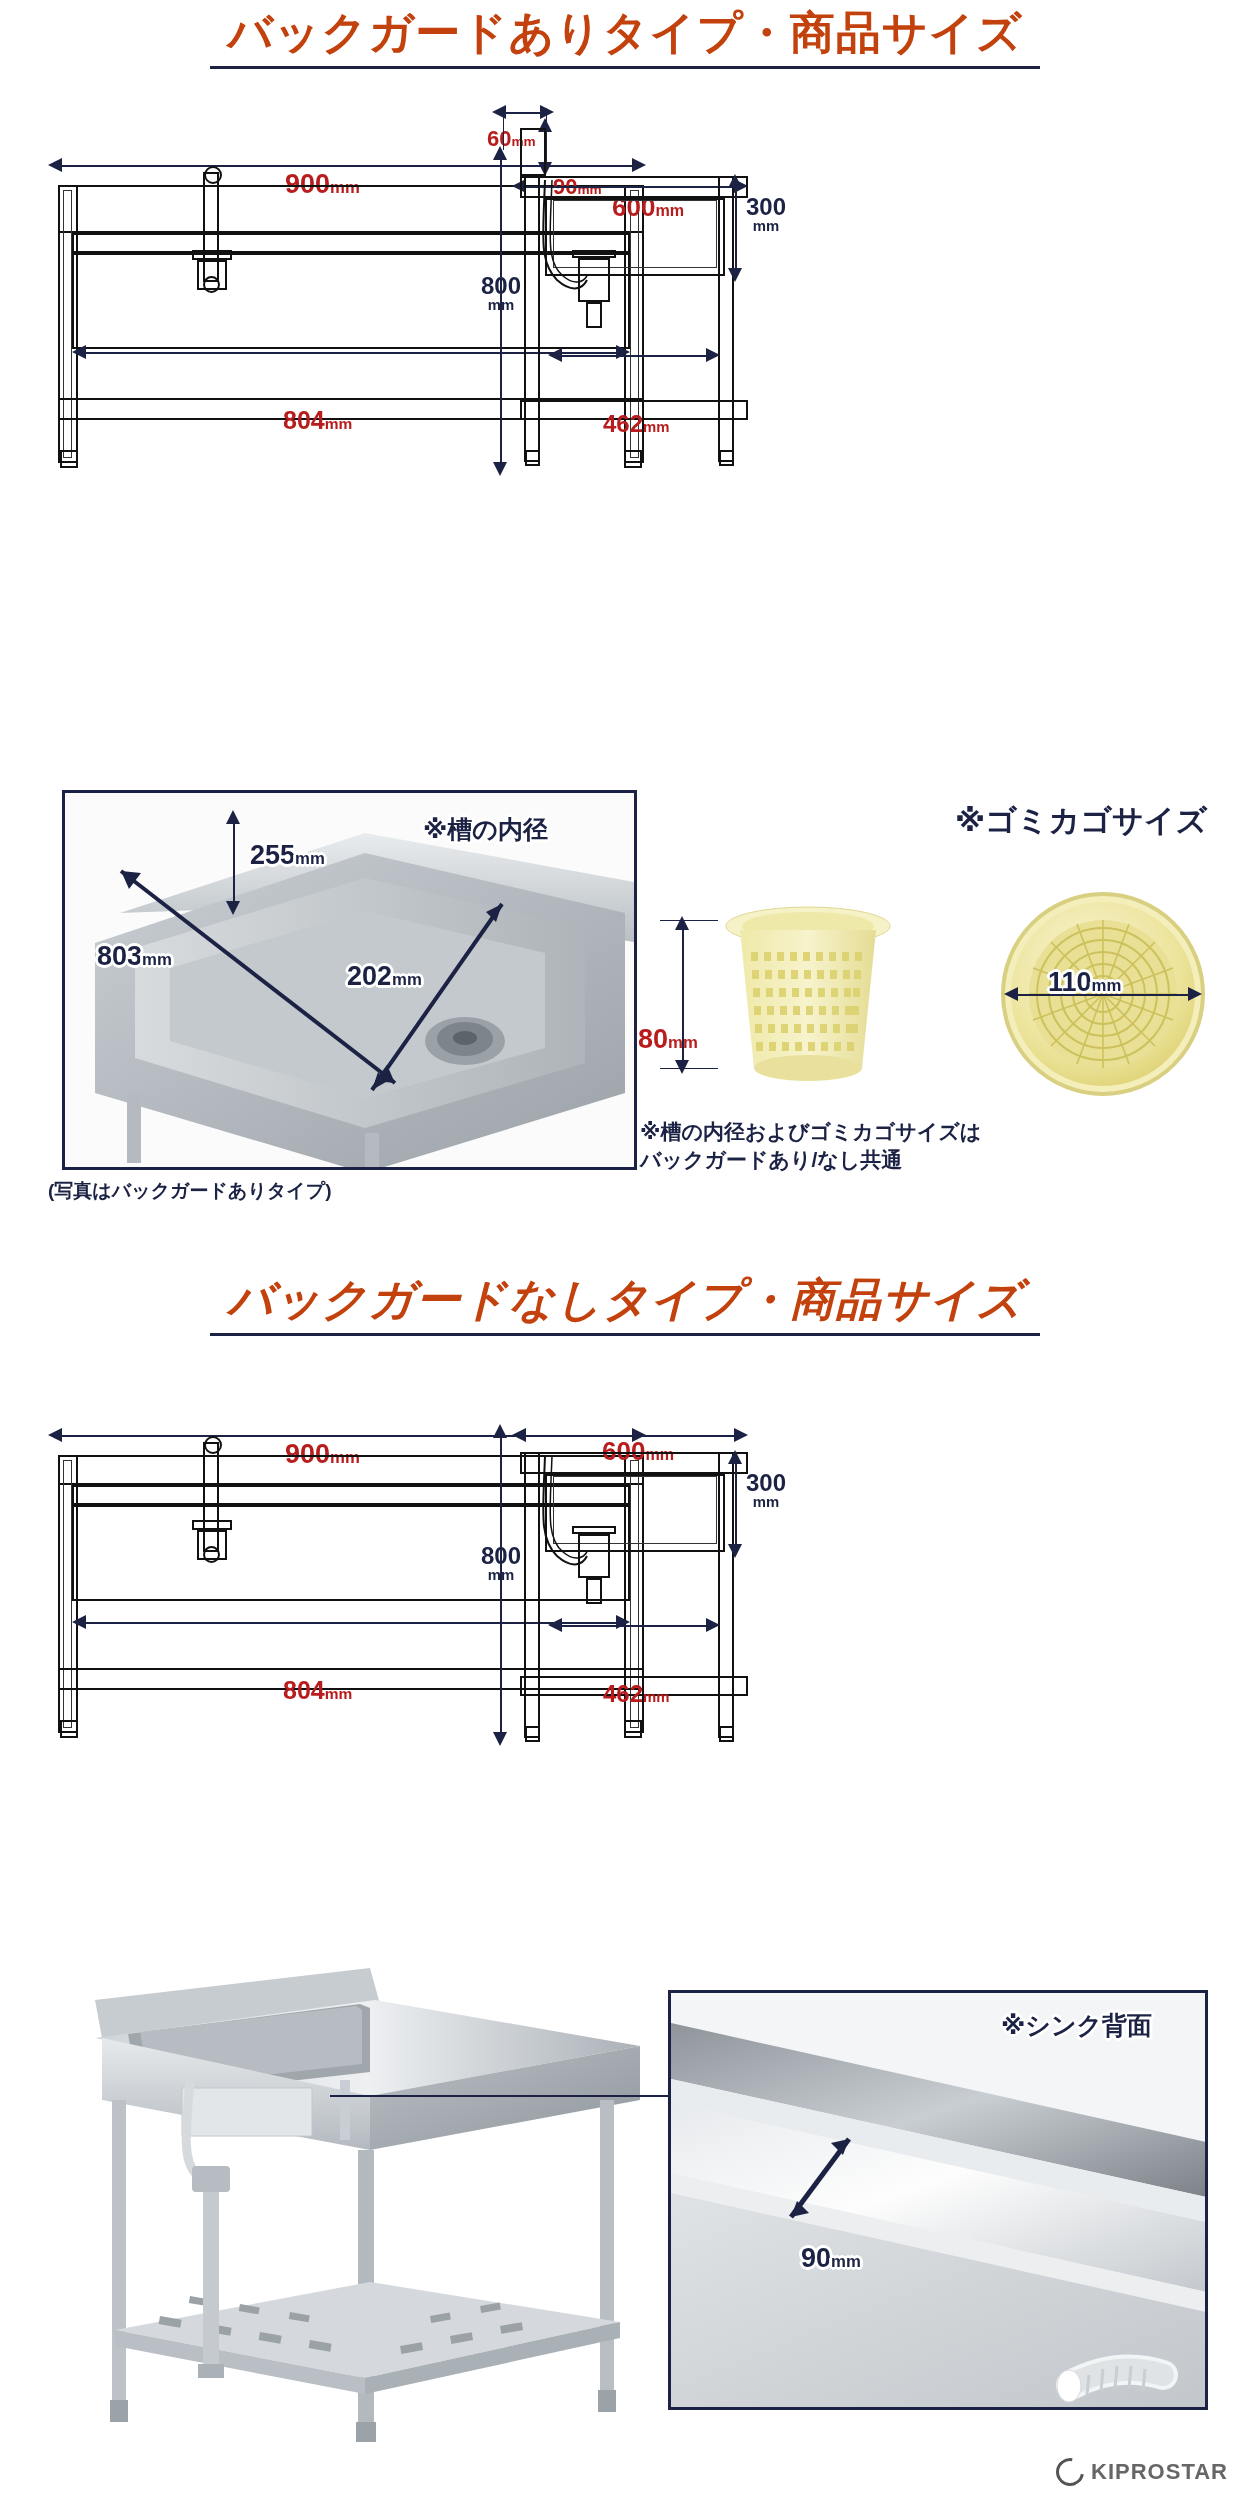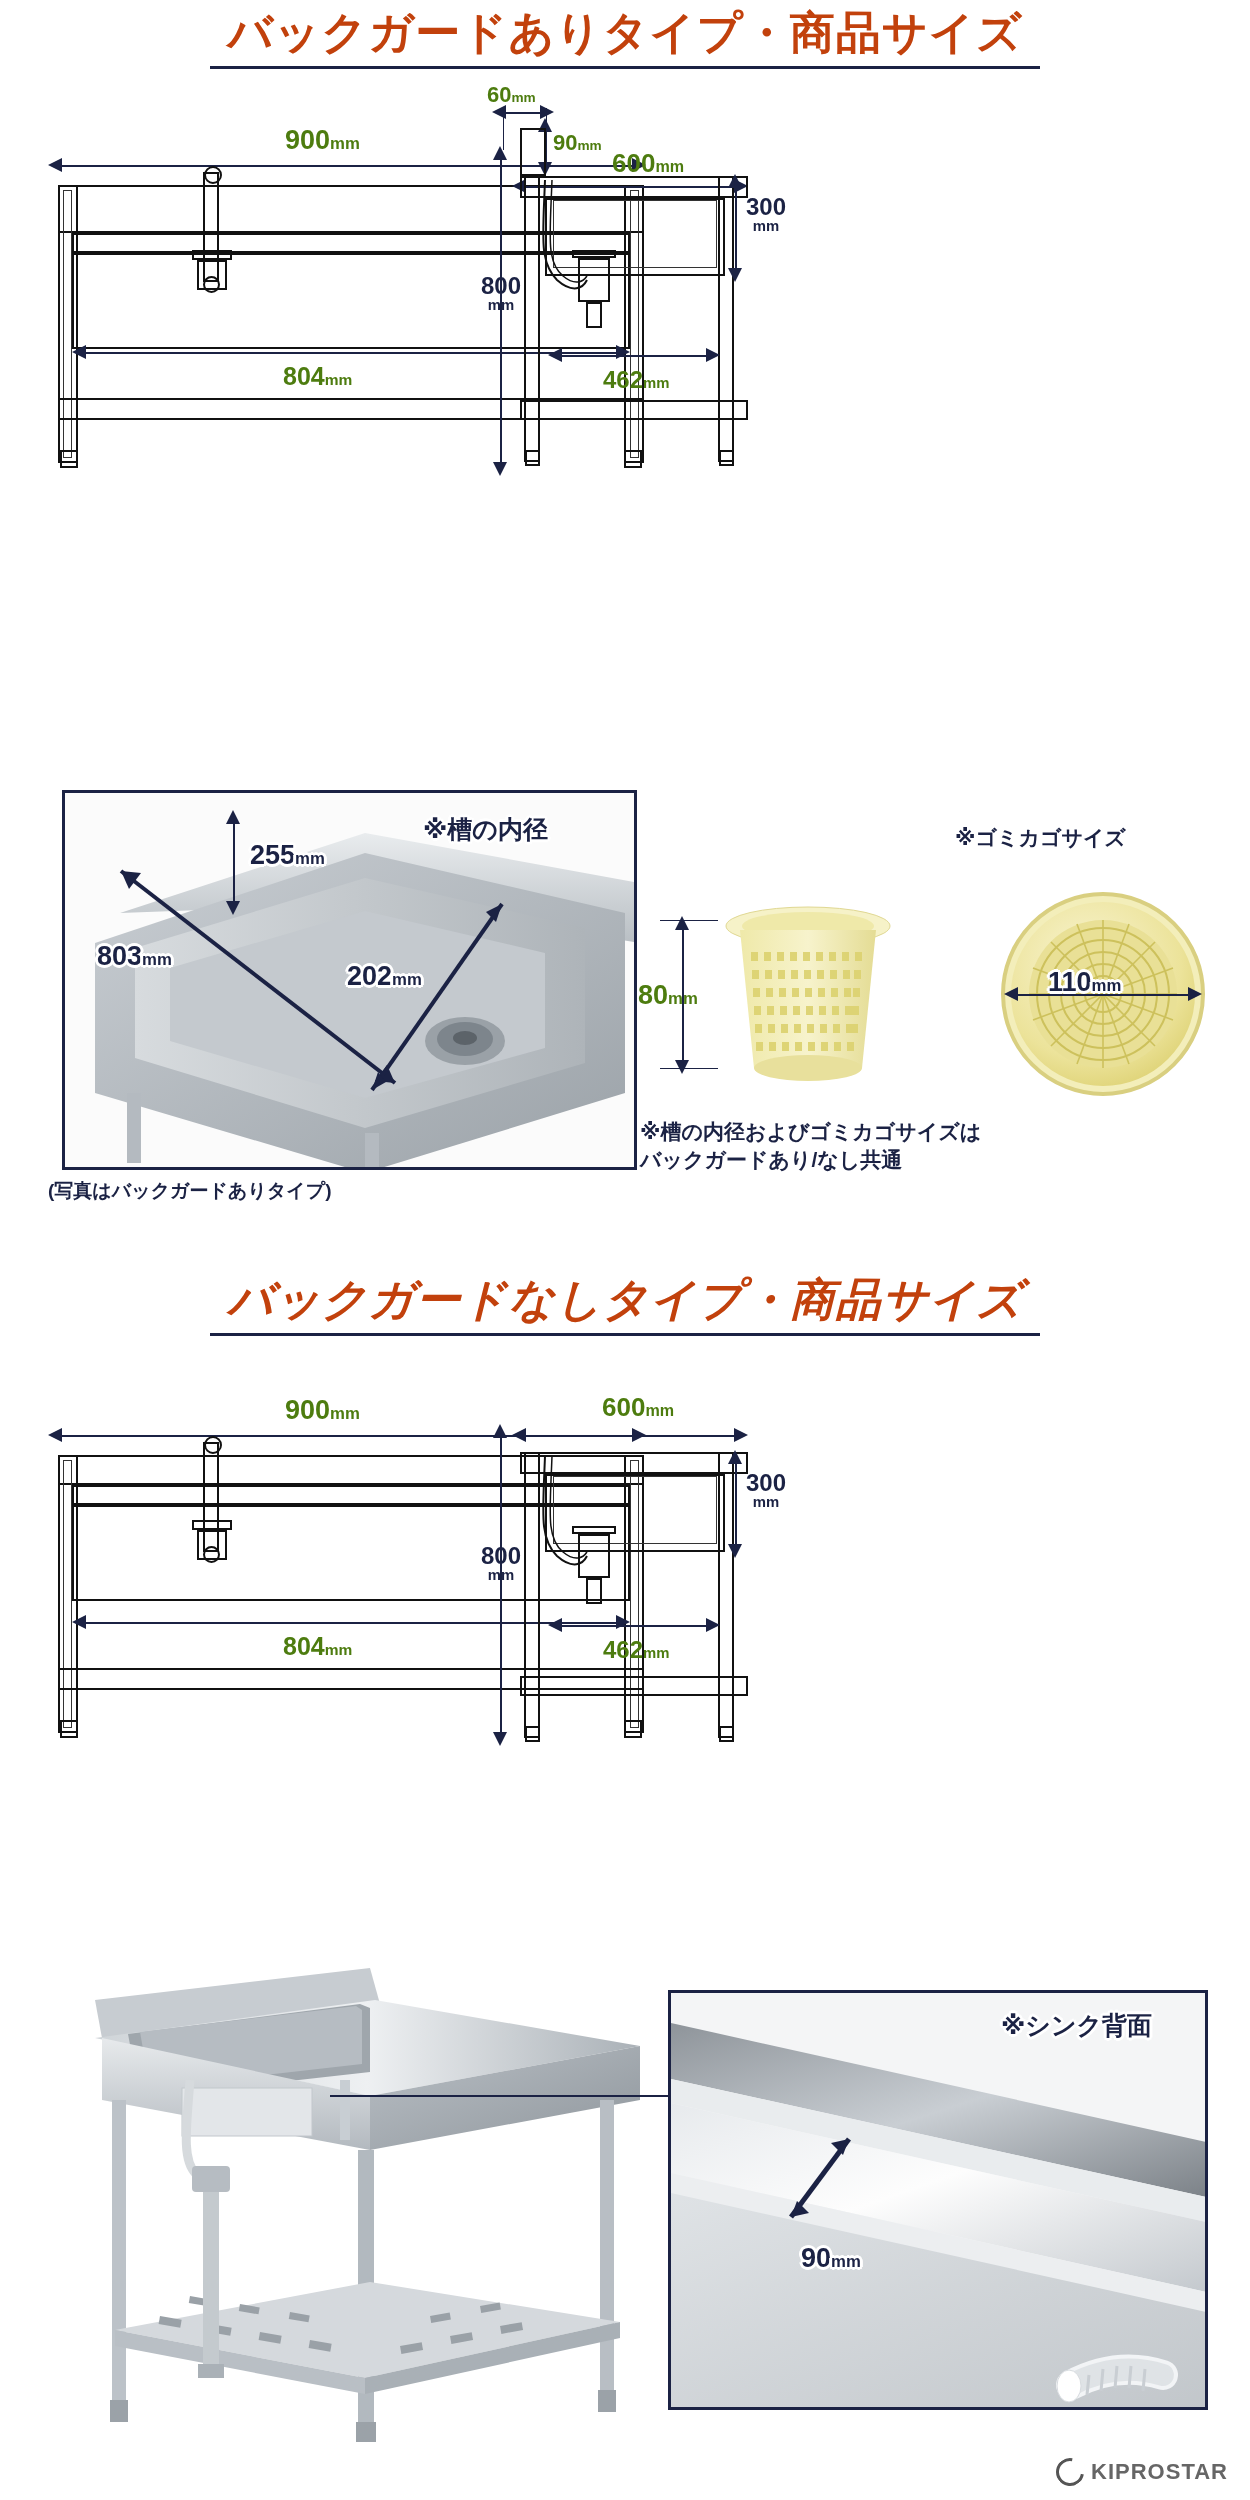--- a/index.html
+++ b/index.html
@@ -2,21 +2,21 @@
 <html><head>
 <meta charset="utf-8">
 <style>
   html,body{margin:0;padding:0;background:#fff;}
   body{width:1250px;height:2500px;position:relative;font-family:"Liberation Sans","DejaVu Sans",sans-serif;color:#1b2244;overflow:hidden;}
   
   .sec-head{position:absolute;left:0;width:1250px;text-align:center;}
   .sec-head .t{font-size:45px;font-weight:bold;letter-spacing:1px;color:#c2410c;line-height:1.1;display:inline-block;}
   .sec-head .rule{width:830px;height:3px;background:#1b2244;margin:8px auto 0;}
   
-  .dim{position:absolute;font-weight:bold;color:#4d7c0f;white-space:nowrap;}
+  .dim{position:absolute;font-weight:bold;color:#b91c1c;white-space:nowrap;margin-top:44px;}
   .dim .u{font-size:0.62em;font-weight:bold;}
   .dimv{position:absolute;font-weight:bold;color:#1b2244;text-align:center;line-height:0.95;}
   .dimv .u{font-size:0.62em;display:block;}
   
   .hline{position:absolute;height:0;border-top:2.5px solid #1b2244;}
   .vline{position:absolute;width:0;border-left:2.5px solid #1b2244;}
   .thinv{position:absolute;width:0;border-left:1.4px solid #1b2244;}
   .thinh{position:absolute;height:0;border-top:1.4px solid #1b2244;}
   .ar{position:absolute;width:0;height:0;}
   .ar.l{border-top:7px solid transparent;border-bottom:7px solid transparent;border-right:14px solid #1b2244;}
@@ -203,21 +203,21 @@
     <polygon points="92,202 106,194 98,184" fill="#1b2244"></polygon>
   </svg>
   <div class="outline-txt" style="left:282px;top:168px;font-size:27px;">
     <span>202</span><span class="u" style="font-size:0.62em">mm</span>
   </div>
 
   <div class="outline-txt" style="left:358px;top:20px;font-size:25px;">※槽の内径</div>
 </div>
 <div class="cap" style="left:48px;top:1178px;">(写真はバックガードありタイプ)</div>
 
-<div class="cap" style="left:955px;top:800px;font-size:21px;margin-top:24px;">※ゴミカゴサイズ</div>
+<div class="cap" style="left:955px;top:800px;font-size:31px;">※ゴミカゴサイズ</div>
 
 <div class="thinh" style="left:660px;top:920px;width:58px;"></div>
 <div class="thinh" style="left:660px;top:1068px;width:58px;"></div>
 <div class="vline" style="left:682px;top:924px;height:140px;"></div>
 <div class="ar u" style="left:675px;top:916px;"></div>
 <div class="ar d" style="left:675px;top:1060px;"></div>
 <div class="dim" style="left:638px;top:980px;font-size:27px;">
   <span>80</span><span class="u">mm</span>
 </div>
 

